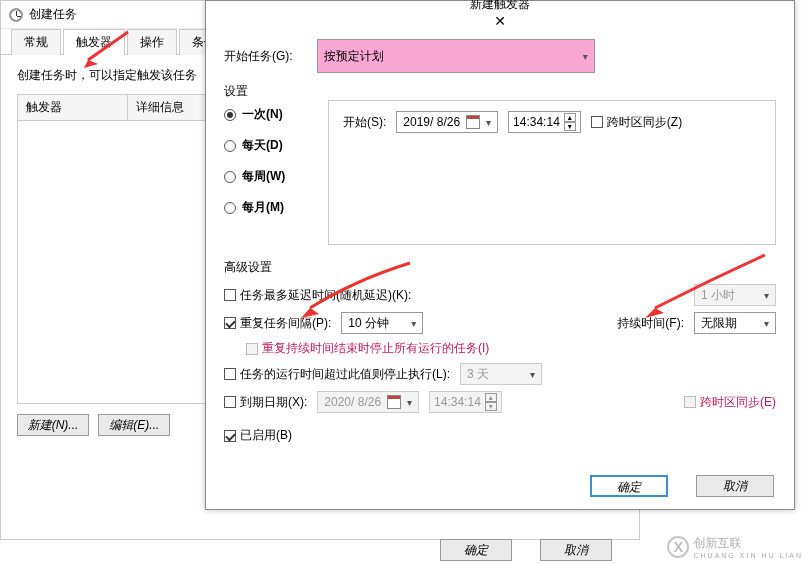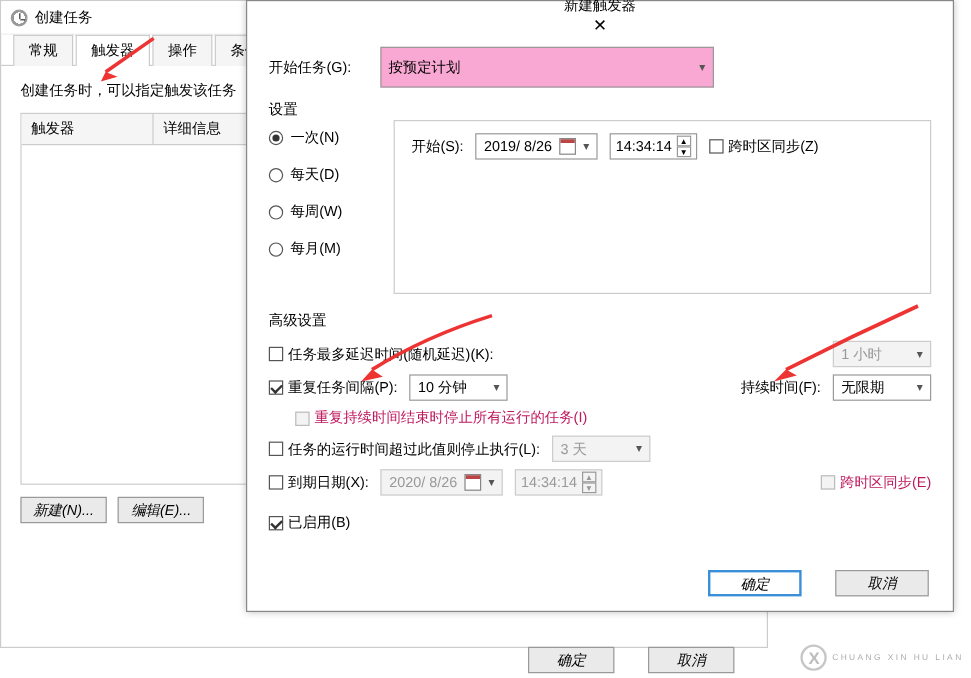--- a/index.html
+++ b/index.html
@@ -28,21 +28,21 @@
 
 .child-dlg{position:absolute;left:205px;top:0;width:590px;height:510px;background:#fff;border:1px solid #888;box-shadow:0 0 6px rgba(0,0,0,.25);}
 .child-title{height:28px;display:flex;align-items:center;justify-content:flex-end;padding:0 10px;flex-direction:column;}
 .close-x{width:18px;height:18px;text-align:center;line-height:16px;font-size:14px;}
 .child-body{padding:10px 18px 0;}
 .row1{display:flex;align-items:center;gap:24px;margin-bottom:10px;}
 .combo{height:34px;border:1px solid #999;background:#f9a8d4;width:278px;display:flex;align-items:center;justify-content:space-between;padding:0 6px;}
 .chev{font-size:10px;color:#555;}
 .settings-wrap{display:flex;gap:12px;}
 .radios{width:92px;}
-.radio{display:flex;align-items:center;gap:6px;margin:6px 0 14px;}
+.radio{display:flex;align-items:center;gap:6px;margin:6px 0 14px;font-weight:bold;}
 .rdot{width:12px;height:12px;border:1px solid #555;border-radius:50%;position:relative;}
 .rdot.on:before{content:"";position:absolute;width:6px;height:6px;background:#333;border-radius:50%;left:2px;top:2px;}
 .settings-box{flex:1;border:1px solid #ccc;height:145px;padding:10px 14px;}
 .start-row{display:flex;align-items:center;gap:10px;}
 .datepick{display:inline-flex;align-items:center;border:1px solid #999;height:22px;padding:0 6px;gap:6px;}
 .cal{width:14px;height:14px;background:linear-gradient(#b44 3px,#fff 3px);border:1px solid #888;}
 .timepick{display:inline-flex;align-items:center;border:1px solid #999;height:22px;padding:0 4px;}
 .spinner-btns{display:flex;flex-direction:column;margin-left:4px;}
 .spin{width:12px;height:9px;border:1px solid #999;font-size:8px;line-height:7px;text-align:center;}
 .chk{width:12px;height:12px;border:1px solid #555;display:inline-block;position:relative;margin-right:4px;vertical-align:middle;background:#fff;}
@@ -229,15 +229,16 @@
 <div class="arrow" style="left:640px;top:250px;width:130px;height:70px">
 <svg viewBox="0 0 130 70">
       <path d="M125 5 Q70 30 15 58" stroke="#e33" stroke-width="3" fill="none"></path>
       <path d="M15 58 L5 68 L24 63 Z" fill="#e33"></path>
     </svg>
 </div>
 
 <div class="watermark">
   <span class="logo">X</span>
   <span>
+    <div>创新互联</div>
     <div class="cn">CHUANG XIN HU LIAN</div>
   </span>
 </div>
 
 </body></html>

